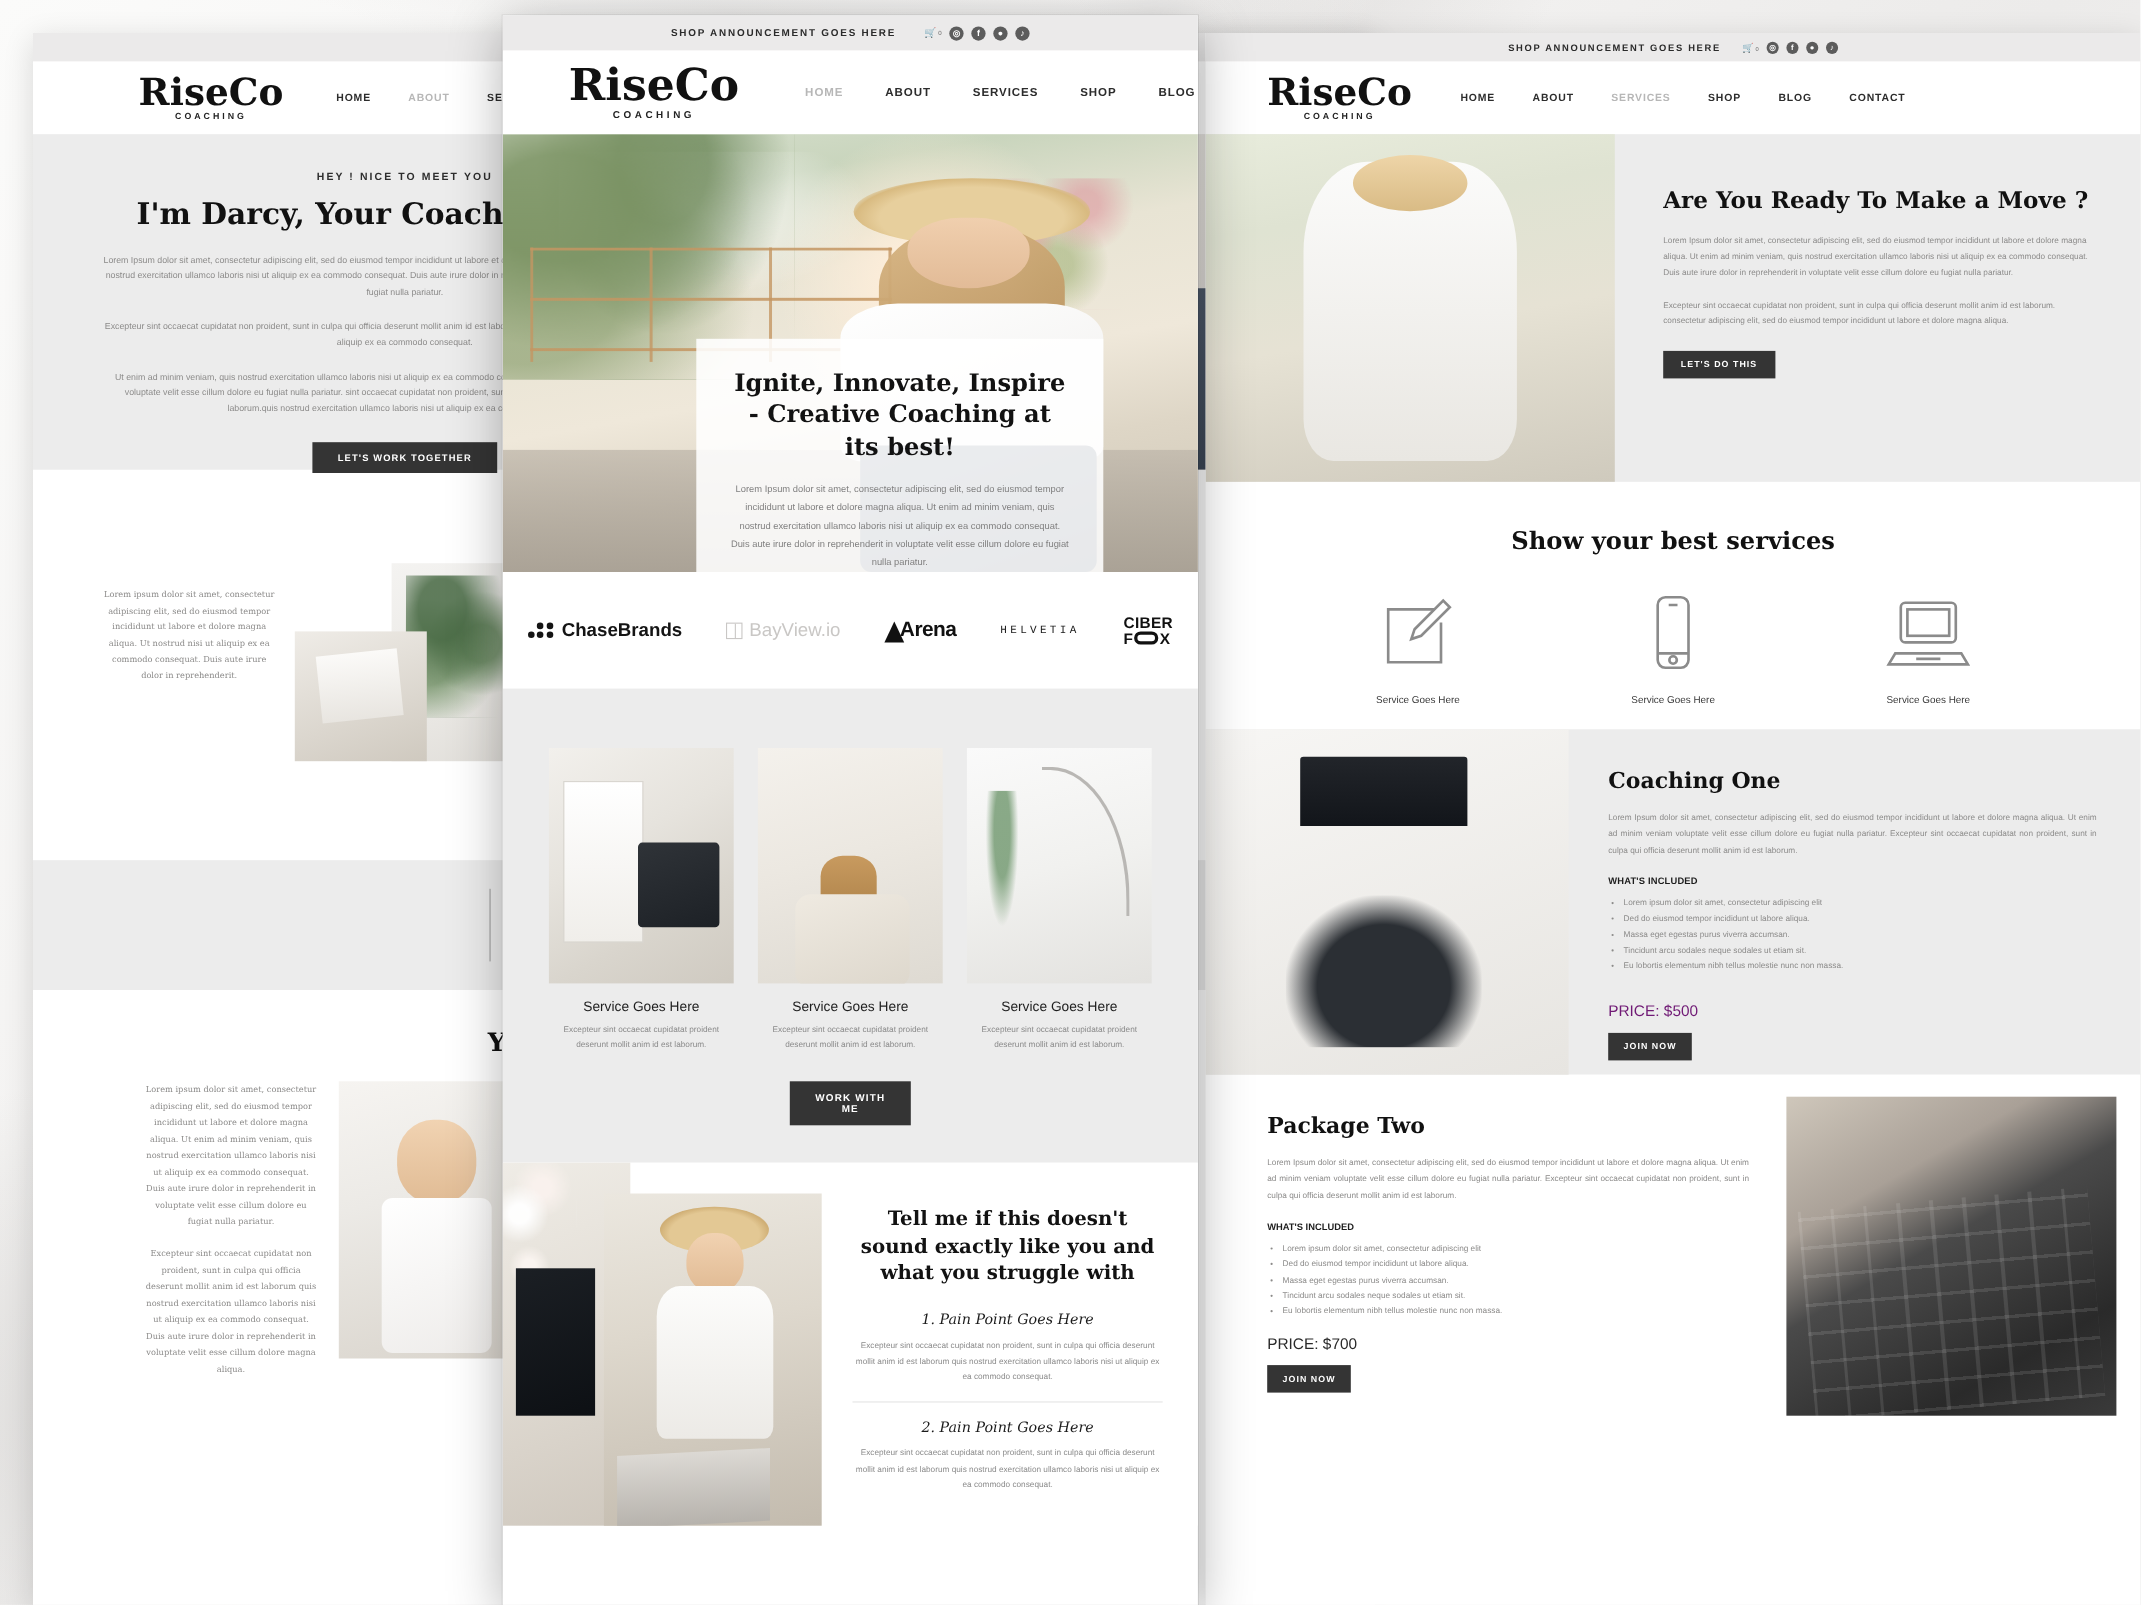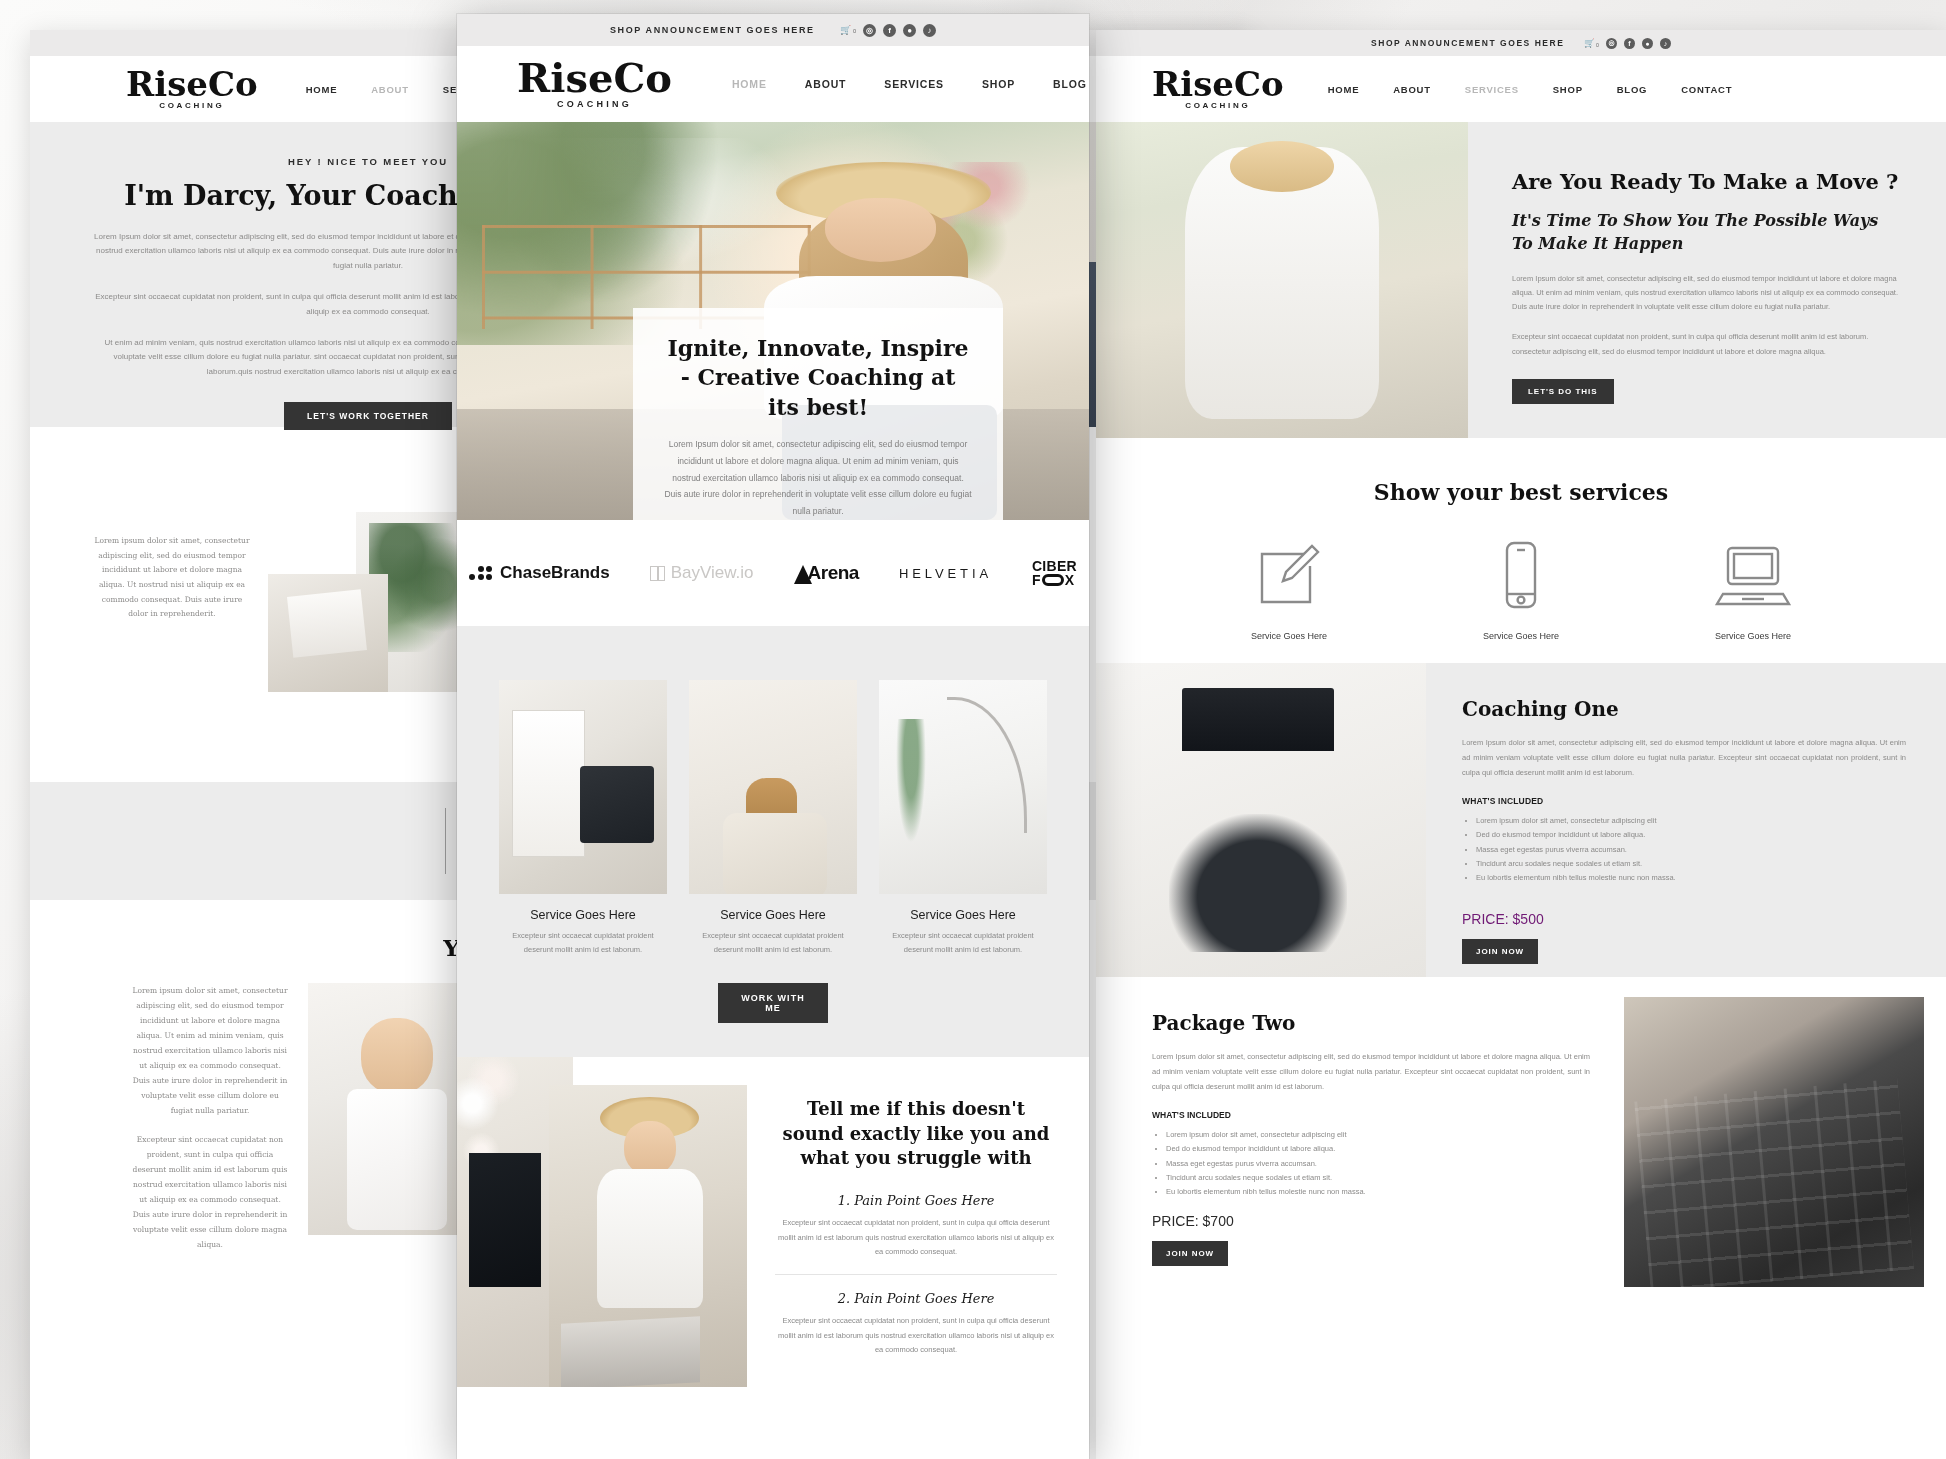--- a/index.html
+++ b/index.html
@@ -274,21 +274,21 @@
   .dots { display:grid; grid-template-columns:repeat(3,6px); grid-gap:2.5px; }
   .dots i { width:6px; height:6px; border-radius:50%; background:#141414; display:block; }
   .dots i.off { background:transparent; }
   .logo-bay { display:flex; align-items:center; gap:6px; font-size:17px; color:#c9c7c5; }
   .logo-bay .sq { width:15px; height:15px; border:1.6px solid #c9c7c5; position:relative; }
   .logo-bay .sq::after{ content:""; position:absolute; left:50%; top:0; bottom:0; width:1.6px; background:#c9c7c5; }
   .logo-arena { display:flex; align-items:flex-end; font-size:19px; font-weight:700; color:#111;
                 letter-spacing:-.5px; }
   .logo-arena .tri { width:0; height:0; border-left:9px solid transparent; border-right:9px solid transparent;
                      border-bottom:19px solid #111; margin-right:-4px; }
-  .logo-helv { font-family:Liberation Sans, sans-serif; font-size:13px; letter-spacing:.3em; color:#1a1a1a; }
+  .logo-helv { font-family:Liberation Mono, monospace; font-size:10px; letter-spacing:.3em; color:#1a1a1a; }
   .logo-ciber{ font-size:14px; font-weight:800; line-height:1.02; color:#111; letter-spacing:.02em; }
   .logo-ciber .r2 { display:flex; align-items:center; gap:1px; }
   .logo-ciber .pill { width:22px; height:12px; border:3px solid #111; border-radius:7px; display:inline-block; }
 
   .C-help { background:#ececec; padding:30px 0 34px; }
   .C-help h2 { font-size:21px; }
   .C-help .row { display:flex; gap:22px; padding:24px 42px 0; }
   .C-help .card2 { flex:1; text-align:center; }
   .C-help .card2 .pic { height:214px; }
   .C-help .card2 h4 { font-size:12.5px; color:#1e1e1e; margin-top:14px; font-weight:400; }
@@ -432,21 +432,20 @@
       <a href="#">SHOP</a>
       <a href="#">BLOG</a>
       <a href="#">CONTACT</a>
     </div>
   </div>
 
   <div class="R-ready">
     <div class="pic ph ph-lady-white"></div>
     <div class="txt">
       <h1>Are You Ready To Make a Move ?</h1>
-      <h3 class="serif-i">It's Time To Show You The Possible Ways To Make It Happen</h3>
       <p>Lorem Ipsum dolor sit amet, consectetur adipiscing elit, sed do eiusmod tempor incididunt ut labore et dolore magna aliqua. Ut enim ad minim veniam, quis nostrud exercitation ullamco laboris nisi ut aliquip ex ea commodo consequat. Duis aute irure dolor in reprehenderit in voluptate velit esse cillum dolore eu fugiat nulla pariatur.</p>
       <p>Excepteur sint occaecat cupidatat non proident, sunt in culpa qui officia deserunt mollit anim id est laborum. consectetur adipiscing elit, sed do eiusmod tempor incididunt ut labore et dolore magna aliqua.</p>
       <span class="btn-dark">LET'S DO THIS</span>
     </div>
   </div>
 
   <div class="R-serv">
     <h2 class="sec-h">Show your best services</h2>
     <div class="row">
       <div class="item">

